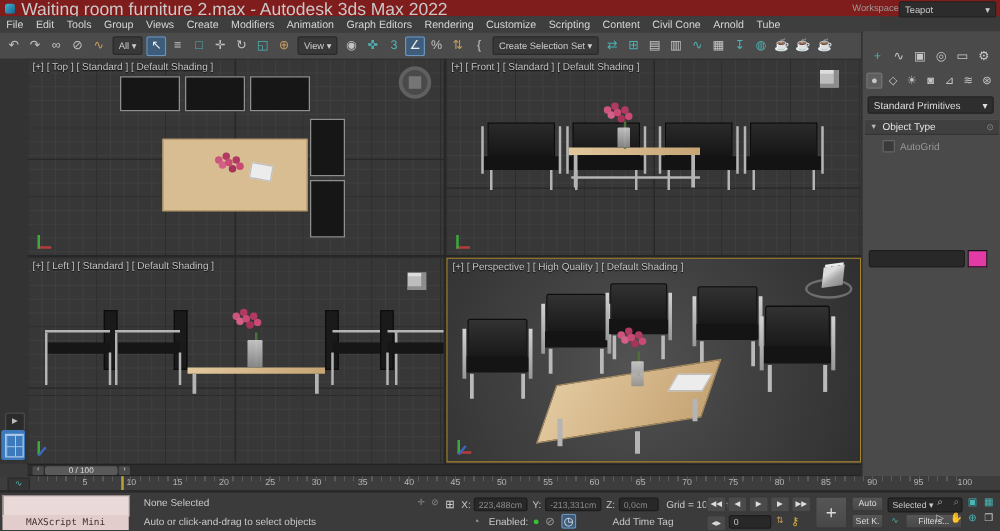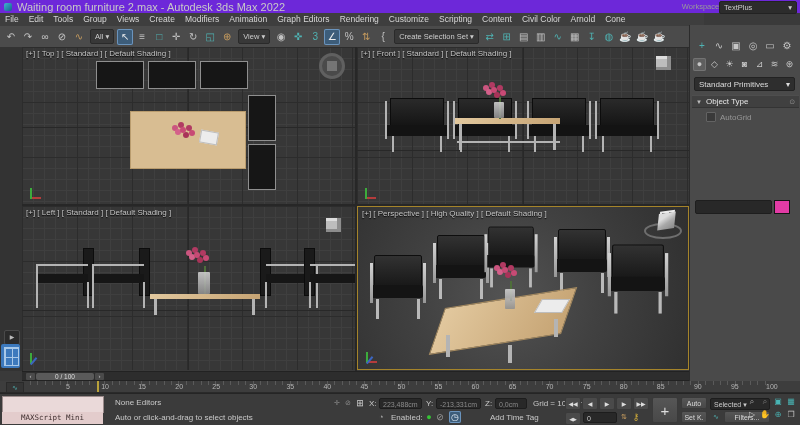--- a/index.html
+++ b/index.html
@@ -2,22 +2,22 @@
 <html><head>
 <meta charset="utf-8">
 <style>
   html,body{margin:0;padding:0;background:#222;}
   #app{position:relative;width:800px;height:425px;overflow:hidden;background:#3a3a3a;
        font-family:"Liberation Sans",sans-serif;color:#ccc;-webkit-font-smoothing:none;}
   .abs{position:absolute;}
   i{font-style:normal;position:absolute;display:block;}
 
   
-  #titlebar{position:absolute;left:0;top:0;width:800px;height:13px;background:#6d28d9;
-            display:flex;align-items:center;font-size:11px;color:#c8c8c8;}
+  #titlebar{position:absolute;left:0;top:0;width:800px;height:13px;background:#7f1d1d;
+            display:flex;align-items:center;font-size:14px;color:#c8c8c8;}
   #applogo{width:8px;height:8px;margin:0 5px 0 4px;border-radius:2px;
            background:linear-gradient(135deg,#3fb6cf,#16608f);}
   
   #menubar{position:absolute;left:0;top:13px;width:704px;height:13px;background:#3e3e3e;
            border-bottom:1px solid #2e2e2e;display:flex;align-items:flex-end;font-size:8.5px;}
   .mi{padding:0 5px;color:#d6d6d6;line-height:13px;}
   #wslabel{position:absolute;right:75px;top:0;line-height:13px;font-size:7.5px;color:#9a9a9a;}
   #wsdd{position:absolute;right:3px;top:1px;width:68px;height:11px;background:#2c2c2c;
         border:1px solid #222;border-radius:2px;font-size:7.5px;color:#ccc;display:flex;
         align-items:center;justify-content:space-between;padding:0 4px;}
@@ -175,27 +175,27 @@
       <span class="mi">Group</span>
       <span class="mi">Views</span>
       <span class="mi">Create</span>
       <span class="mi">Modifiers</span>
       <span class="mi">Animation</span>
       <span class="mi">Graph Editors</span>
       <span class="mi">Rendering</span>
       <span class="mi">Customize</span>
       <span class="mi">Scripting</span>
       <span class="mi">Content</span>
-      <span class="mi">Civil Color</span>
+      <span class="mi">Civil Cone</span>
       <span class="mi">Arnold</span>
-      <span class="mi">Cone</span>
+      <span class="mi">Tube</span>
     </div>
   <span id="wslabel" class="abs">Workspaces:</span>
   <div id="wsdd">
-    <span>TextPlus</span>
+    <span>Teapot</span>
     <span>▾</span>
   </div>
 
   <div id="maintoolbar">
 
   <span class="tbi">↶</span>
       <span class="tbi">↷</span>
       <span class="tbi">∞</span>
       <span class="tbi">⊘</span>
       <span class="tbi tan">∿</span>
@@ -492,21 +492,21 @@
         <span>90</span>
         <span>95</span>
         <span>100</span>
       </div>
     <div id="cmarker"></div>
   </div>
 
   <div id="statusbar">
     <div id="mxs-box"></div>
     <div id="mxs-tab">MAXScript Mini</div>
-    <span class="stxt" style="left:115px;top:4px;">None Editors</span>
+    <span class="stxt" style="left:115px;top:4px;">None Selected</span>
     <span class="stxt" style="left:115px;top:19px;">Auto or click-and-drag to select objects</span>
 
     <span class="sico" style="left:331px;top:3px;font-size:7px;color:#8a8a8a;">✛</span>
     <span class="sico" style="left:342px;top:3px;font-size:7px;color:#8a8a8a;">⊘</span>
     <span class="sico" style="left:354px;top:3px;color:#d0d0d0;">⊞</span>
     <span class="stxt" style="left:369px;top:5px;">X:</span>
     <span class="sfield" style="left:379px;top:4px;width:43px;">223,488cm</span>
     <span class="stxt" style="left:426px;top:5px;">Y:</span>
     <span class="sfield" style="left:436px;top:4px;width:45px;">-213,331cm</span>
     <span class="stxt" style="left:485px;top:5px;">Z:</span>

